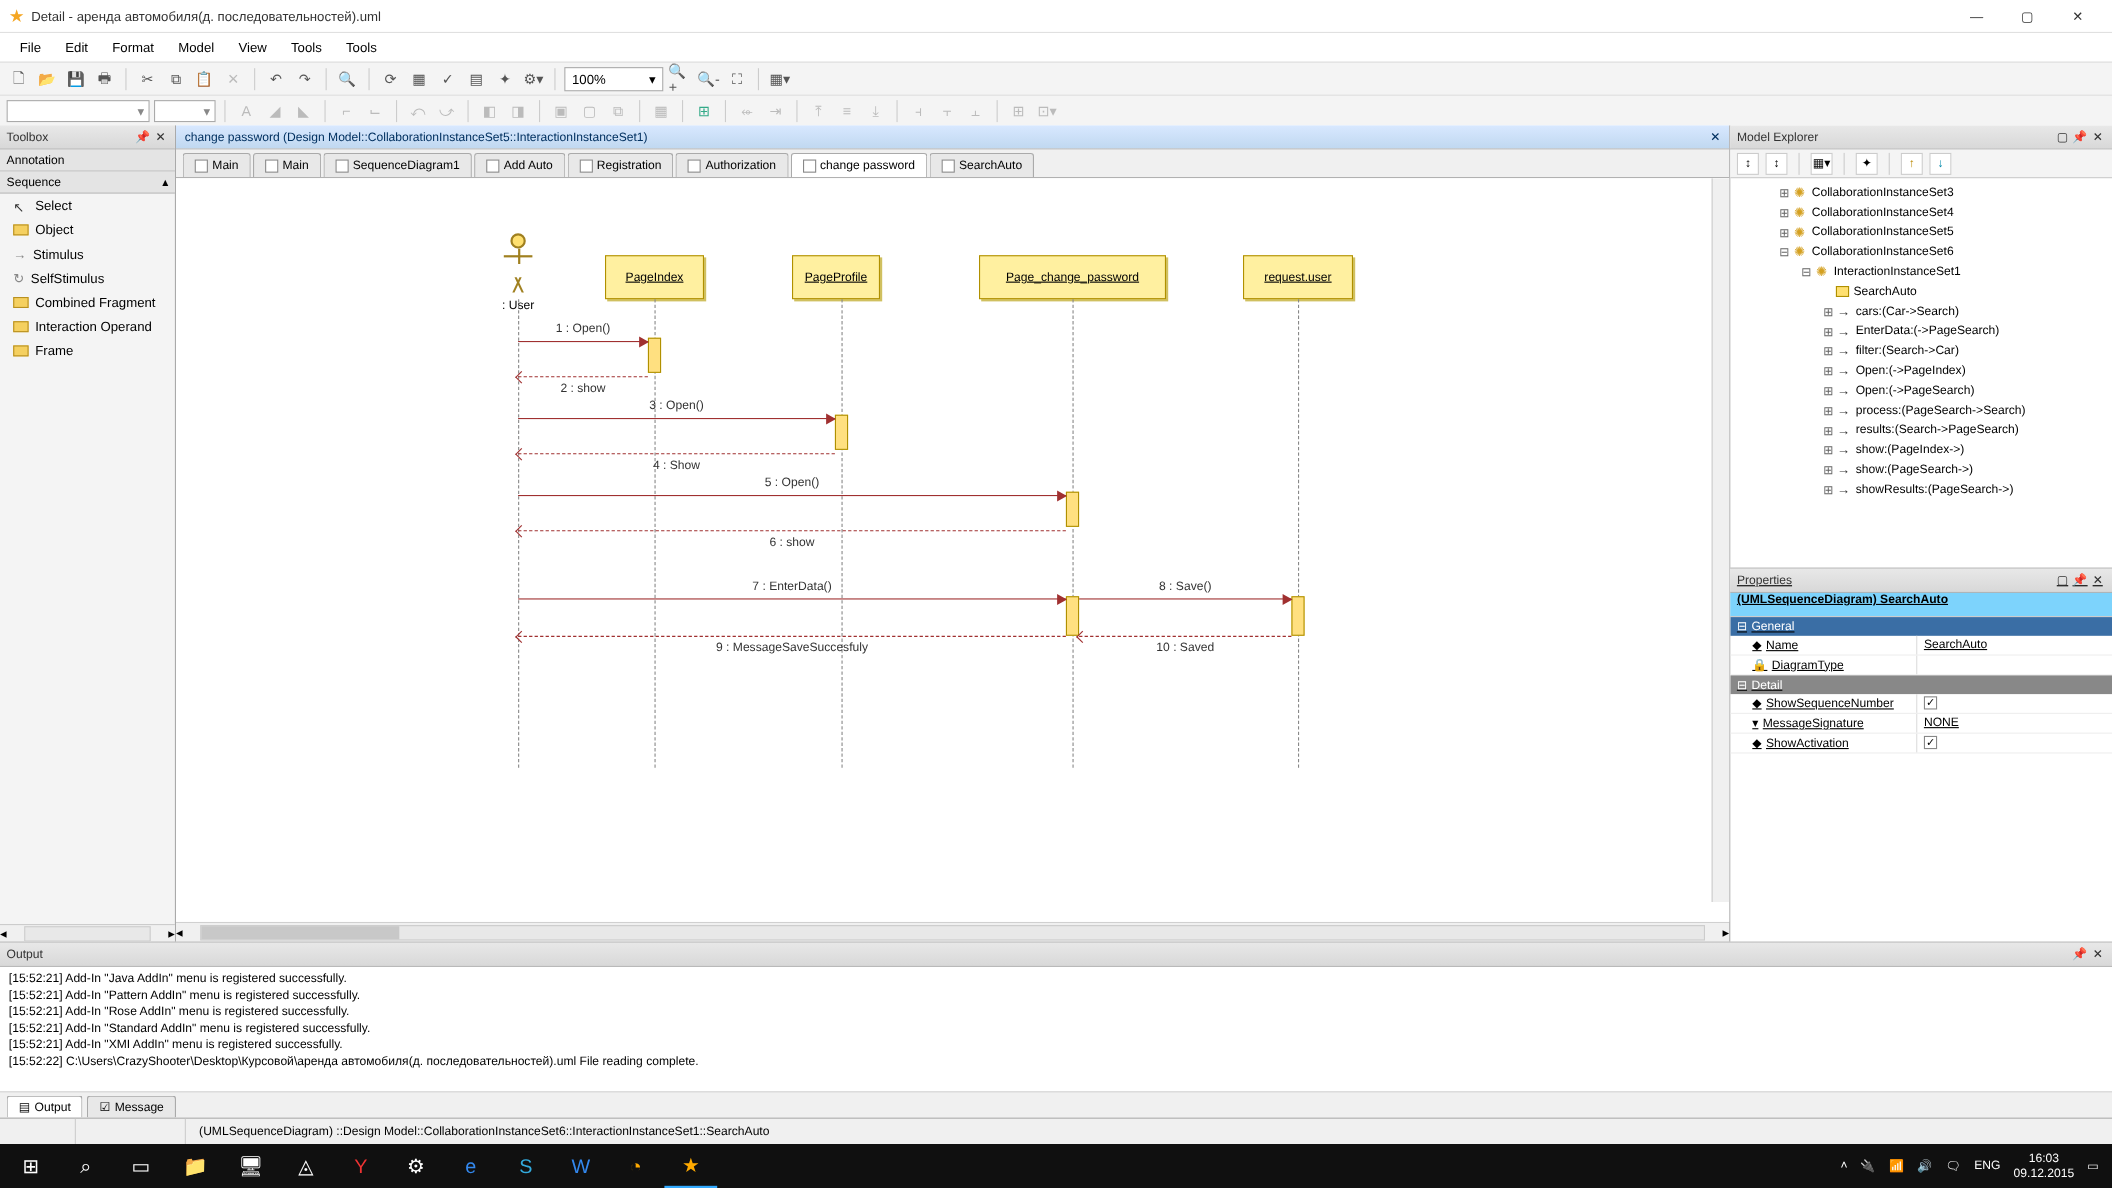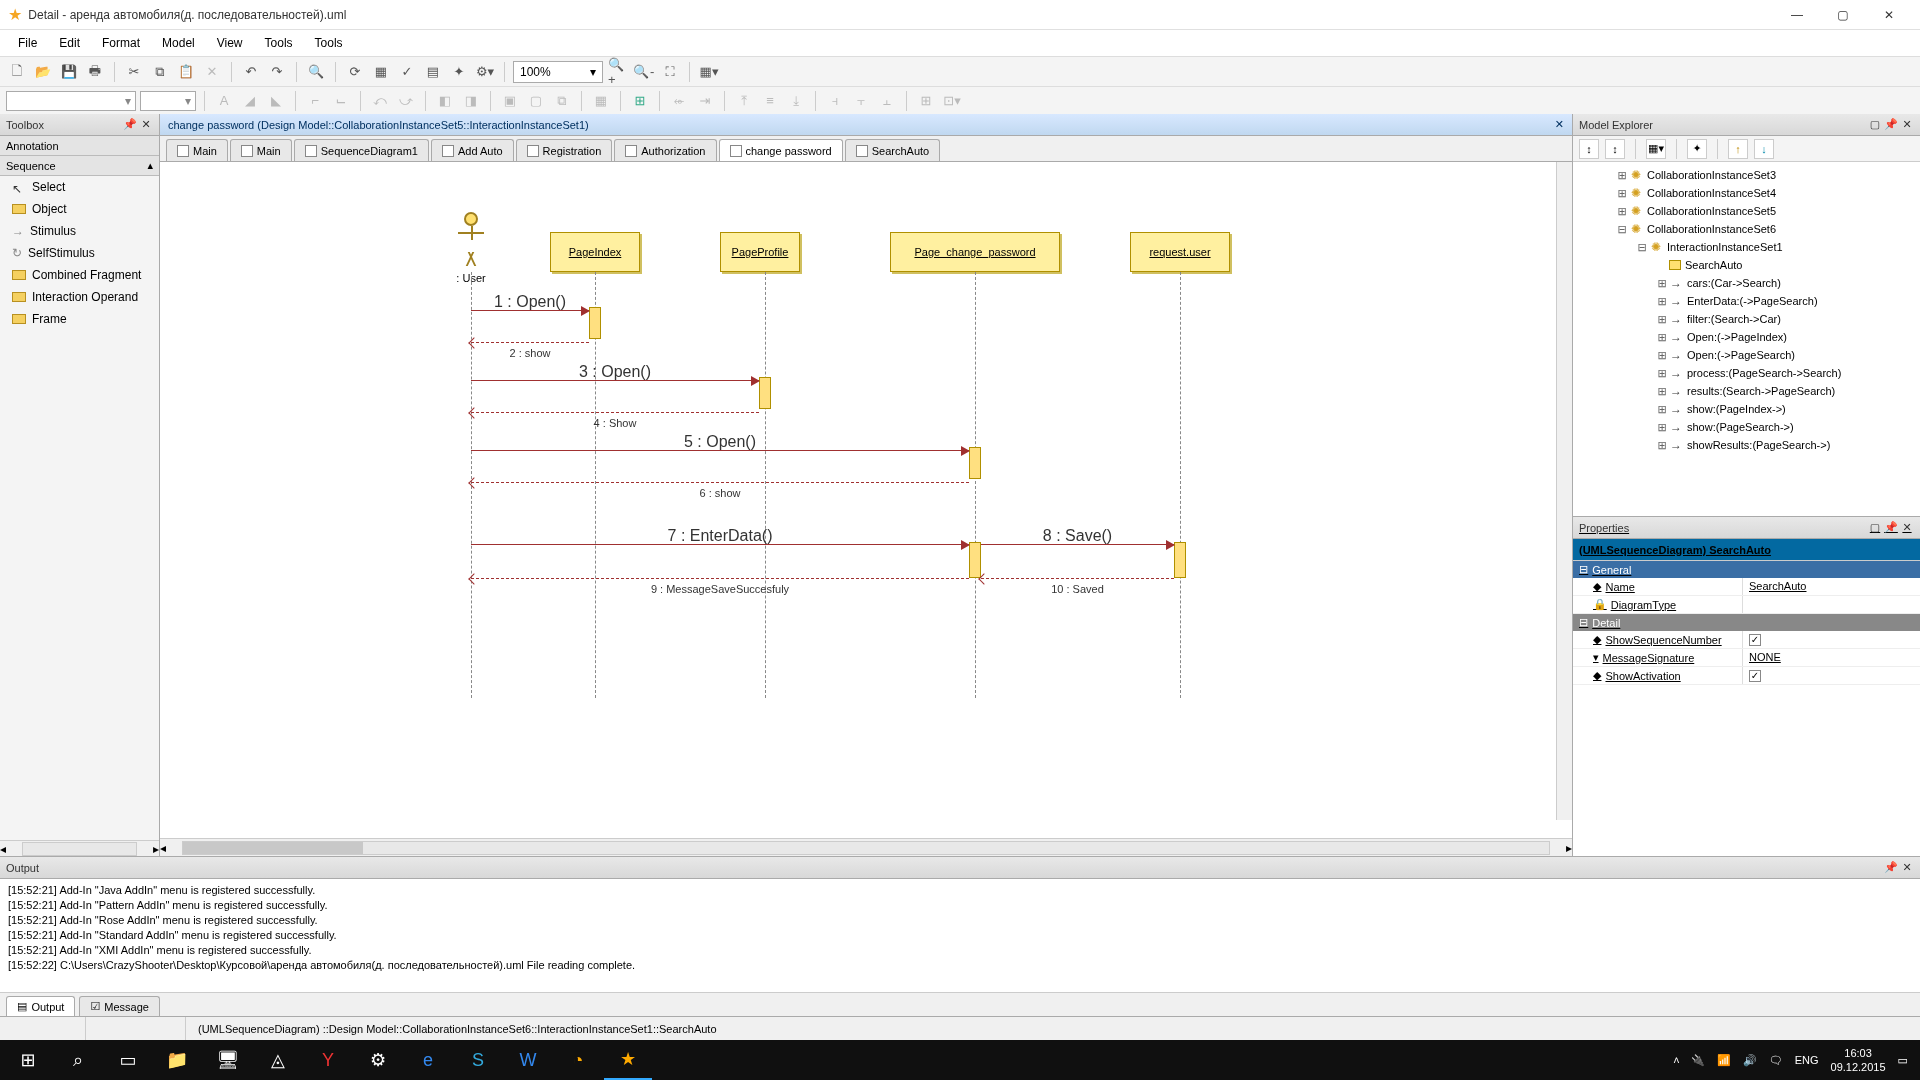--- a/index.html
+++ b/index.html
@@ -59,21 +59,21 @@
 .actor .legs::after{ content:""; position:absolute; right:50%; top:-2px; width:10px; height:14px; border-right:2px solid #a08020; transform:skewX(-25deg); }
 .actorlbl { font-size:11px; margin-top:4px; white-space:nowrap; }
 
 .obj { position:absolute; top:70px; height:40px; background:#fff0a0; border:1px solid #b09000; display:flex; align-items:center; justify-content:center; font-size:11px; text-decoration:underline; padding:0 10px; box-shadow: 2px 2px 0 #d0c060; }
 
 .lifeline { position:absolute; top:110px; bottom:140px; border-left:1px dashed #888; }
 
 .msg { position:absolute; height:1px; }
 .msg.solid { border-top:1px solid #a03030; }
 .msg.dashed { border-top:1px dashed #a03030; }
-.msg .lbl { position:absolute; top:-18px; left:50%; transform:translateX(-50%); white-space:nowrap; font-size:16px; color:#333; }
+.msg .lbl { position:absolute; top:-18px; left:50%; transform:translateX(-50%); white-space:nowrap; font-size:11px; color:#333; }
 .msg .lblunder { position:absolute; top:4px; left:50%; transform:translateX(-50%); white-space:nowrap; font-size:11px; color:#333; }
 .msg .arrR { position:absolute; right:-1px; top:-5px; width:0; height:0; border-top:5px solid transparent; border-bottom:5px solid transparent; border-left:9px solid #a03030; }
 .msg .arrLopen { position:absolute; left:-1px; top:-4px; width:8px; height:8px; border-left:1px solid #a03030; border-bottom:1px solid #a03030; transform:rotate(45deg); }
 
 .activ { position:absolute; width:12px; background:#ffe080; border:1px solid #b09000; }
 
 .hscroll { height:18px; background:#f0f0f0; border-top:1px solid #ccc; display:flex; align-items:center; }
 .hscroll .track{ flex:1; height:14px; background:#e8e8e8; border:1px solid #ccc; position:relative; margin:0 16px; }
 .hscroll .thumb{ position:absolute; left:0; width:180px; top:0; bottom:0; background:#c8c8c8; }
 .vscroll { position:absolute; right:0; top:0; bottom:18px; width:16px; background:#f0f0f0; border-left:1px solid #ccc; }
@@ -84,36 +84,36 @@
 .mebtn { width:20px; height:20px; display:flex; align-items:center; justify-content:center; border:1px solid #ccc; background:#fff; font-size:11px; }
 .tree { flex:1; overflow:auto; padding:4px 2px; }
 .tnode { display:flex; align-items:center; height:18px; font-size:11px; white-space:nowrap; }
 .tnode .tw { display:inline-block; width:14px; text-align:center; color:#666; cursor:pointer; }
 .tnode .ticon { width:14px; height:12px; margin-right:4px; display:inline-flex; align-items:center; justify-content:center; font-size:12px; }
 .tnode .ticon.gear{ color:#d4a020; }
 .tnode .ticon.pack{ background:#ffe070; border:1px solid #b09000; width:12px; height:10px; }
 .tnode .ticon.arrow{ color:#333; font-weight:bold; }
 
 .props { height: 340px; display:flex; flex-direction:column; border-top:1px solid #aaa;text-decoration:underline; }
-.propshdrbar { height:22px; background:#0369a1; border-bottom:1px solid #ccc; display:flex; align-items:center; padding:0 6px; font-weight:bold; font-size:11px; }
+.propshdrbar { height:22px; background:#7dd3fc; border-bottom:1px solid #ccc; display:flex; padding:0 6px; font-weight:bold; font-size:11px; }
 .pgrid { flex:1; overflow:auto; font-size:11px; }
 .pgroup { background:#3a6ea5; color:#fff; padding:2px 6px; display:flex; align-items:center; gap:4px; }
 .prow { display:flex; border-bottom:1px solid #eee; }
 .prow .pk { width:170px; padding:2px 6px 2px 20px; border-right:1px solid #ddd; display:flex; align-items:center; gap:4px; }
 .prow .pv { flex:1; padding:2px 6px; }
 .prow .chk { width:12px; height:12px; border:1px solid #888; display:inline-flex; align-items:center; justify-content:center; font-size:10px; }
 
 
 .outputpanel { height: 160px; display:flex; flex-direction:column; border-top:1px solid #aaa; }
 .outputbody { flex:1; background:#fff; padding:4px 8px; font-size:11px; overflow:auto; line-height:15px; position:relative; }
 .outtabs { height:24px; display:flex; align-items:flex-end; padding:0 6px; background:#f0f0f0; border-top:1px solid #ccc; gap:4px;}
 .otab { height:20px; display:flex; align-items:center; gap:4px; padding:0 10px; border:1px solid #aaa; border-bottom:none; background:#fff; font-size:11px; border-radius:3px 3px 0 0;}
 
 
-.statusbar { height:24px; border-top:1px solid #aaa; background:#f0f0f0; display:flex; align-items:flex-start; padding:0 25px; font-size:11px; gap:20px;}
+.statusbar { height:24px; border-top:1px solid #aaa; background:#f0f0f0; display:flex; align-items:flex-start; padding:0 8px; font-size:11px; gap:20px;}
 .statusbar .cell{ border-left:1px solid #ccc; padding-left:12px; height:100%; display:flex; align-items:center; }
 
 
 .taskbar { height:40px; background:#101010; display:flex; align-items:center; padding:0 4px; gap:2px; color:#fff; }
 .taskbtn { width:48px; height:40px; display:flex; align-items:center; justify-content:center; font-size:18px; cursor:pointer; }
 .taskbtn.active{ border-bottom:2px solid #3af; }
 .tray { margin-left:auto; display:flex; align-items:center; gap:12px; padding-right:8px; font-size:11px; }
 .clock { text-align:center; line-height:14px; }
 </style>
 </head>

